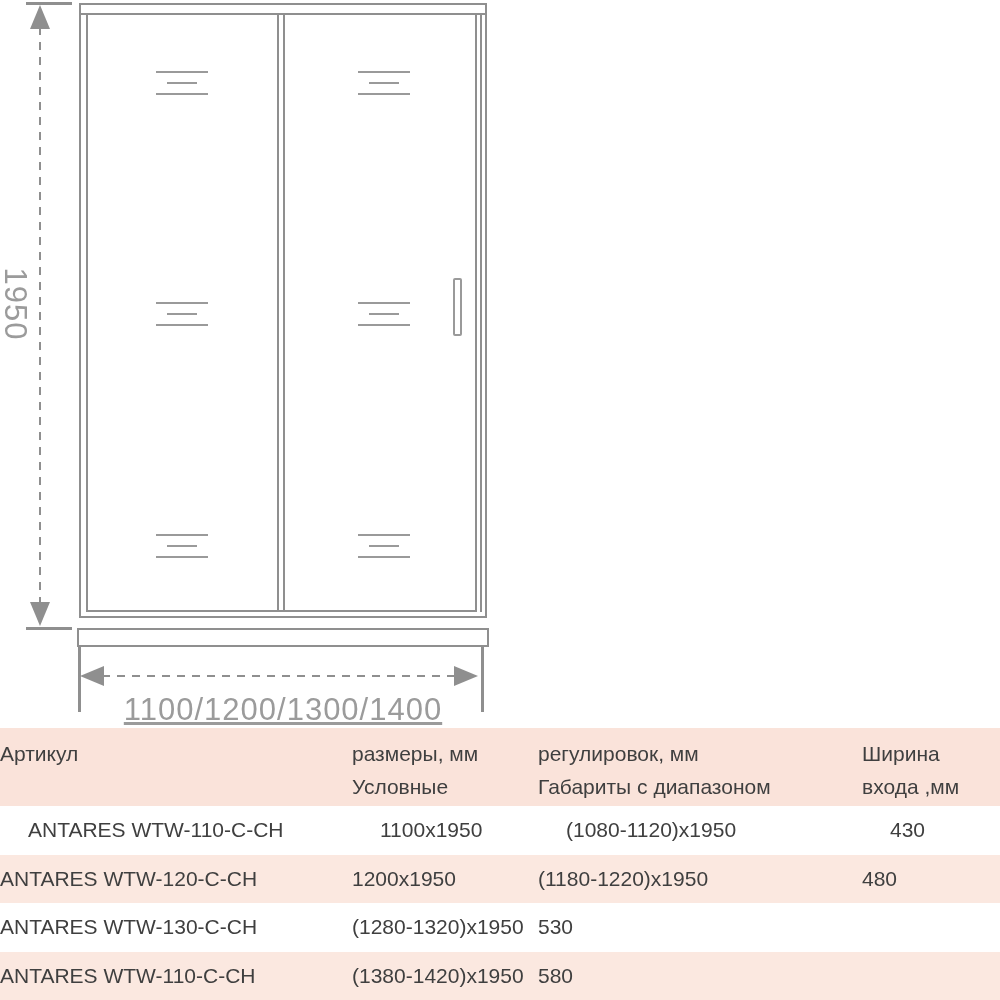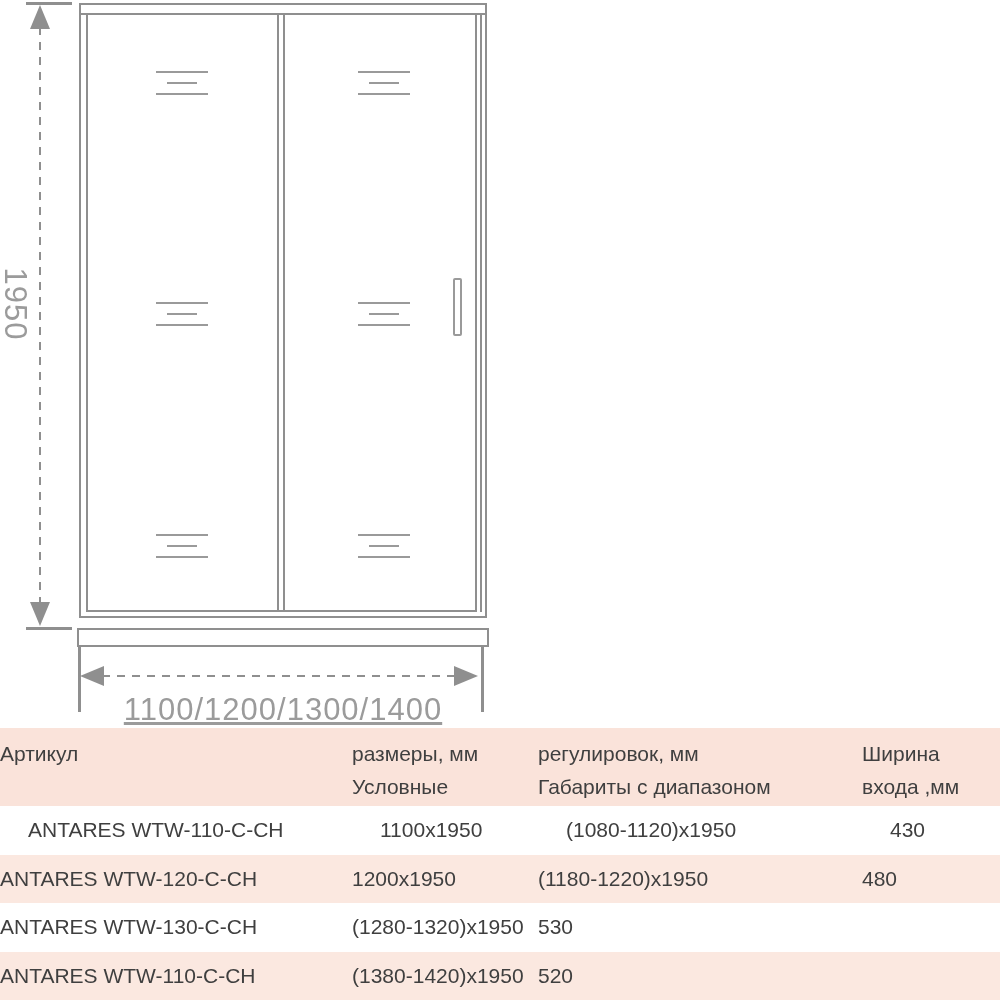--- a/index.html
+++ b/index.html
@@ -144,17 +144,17 @@
 
     <div class="t-row" style="background:#ffffff;">
       <div class="cell c1">ANTARES WTW-130-C-CH</div>
       <div class="cell">(1280-1320)x1950</div>
       <div class="cell">530</div>
     </div>
 
     <div class="t-row" style="background:#fbe8e0;">
       <div class="cell c1">ANTARES WTW-110-C-CH</div>
       <div class="cell">(1380-1420)x1950</div>
-      <div class="cell">520</div>
+      <div class="cell">580</div>
     </div>
 
   </div>
 </div>
 
 </body></html>

